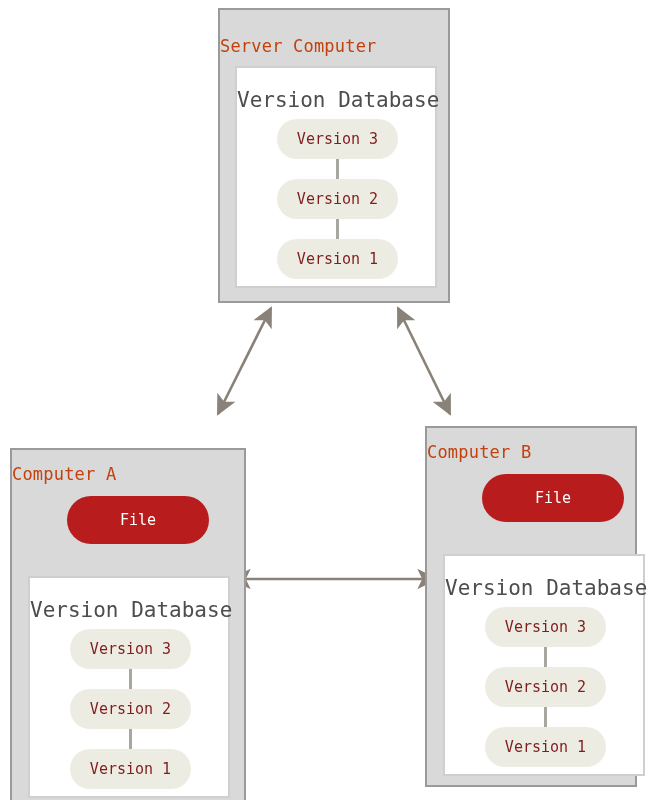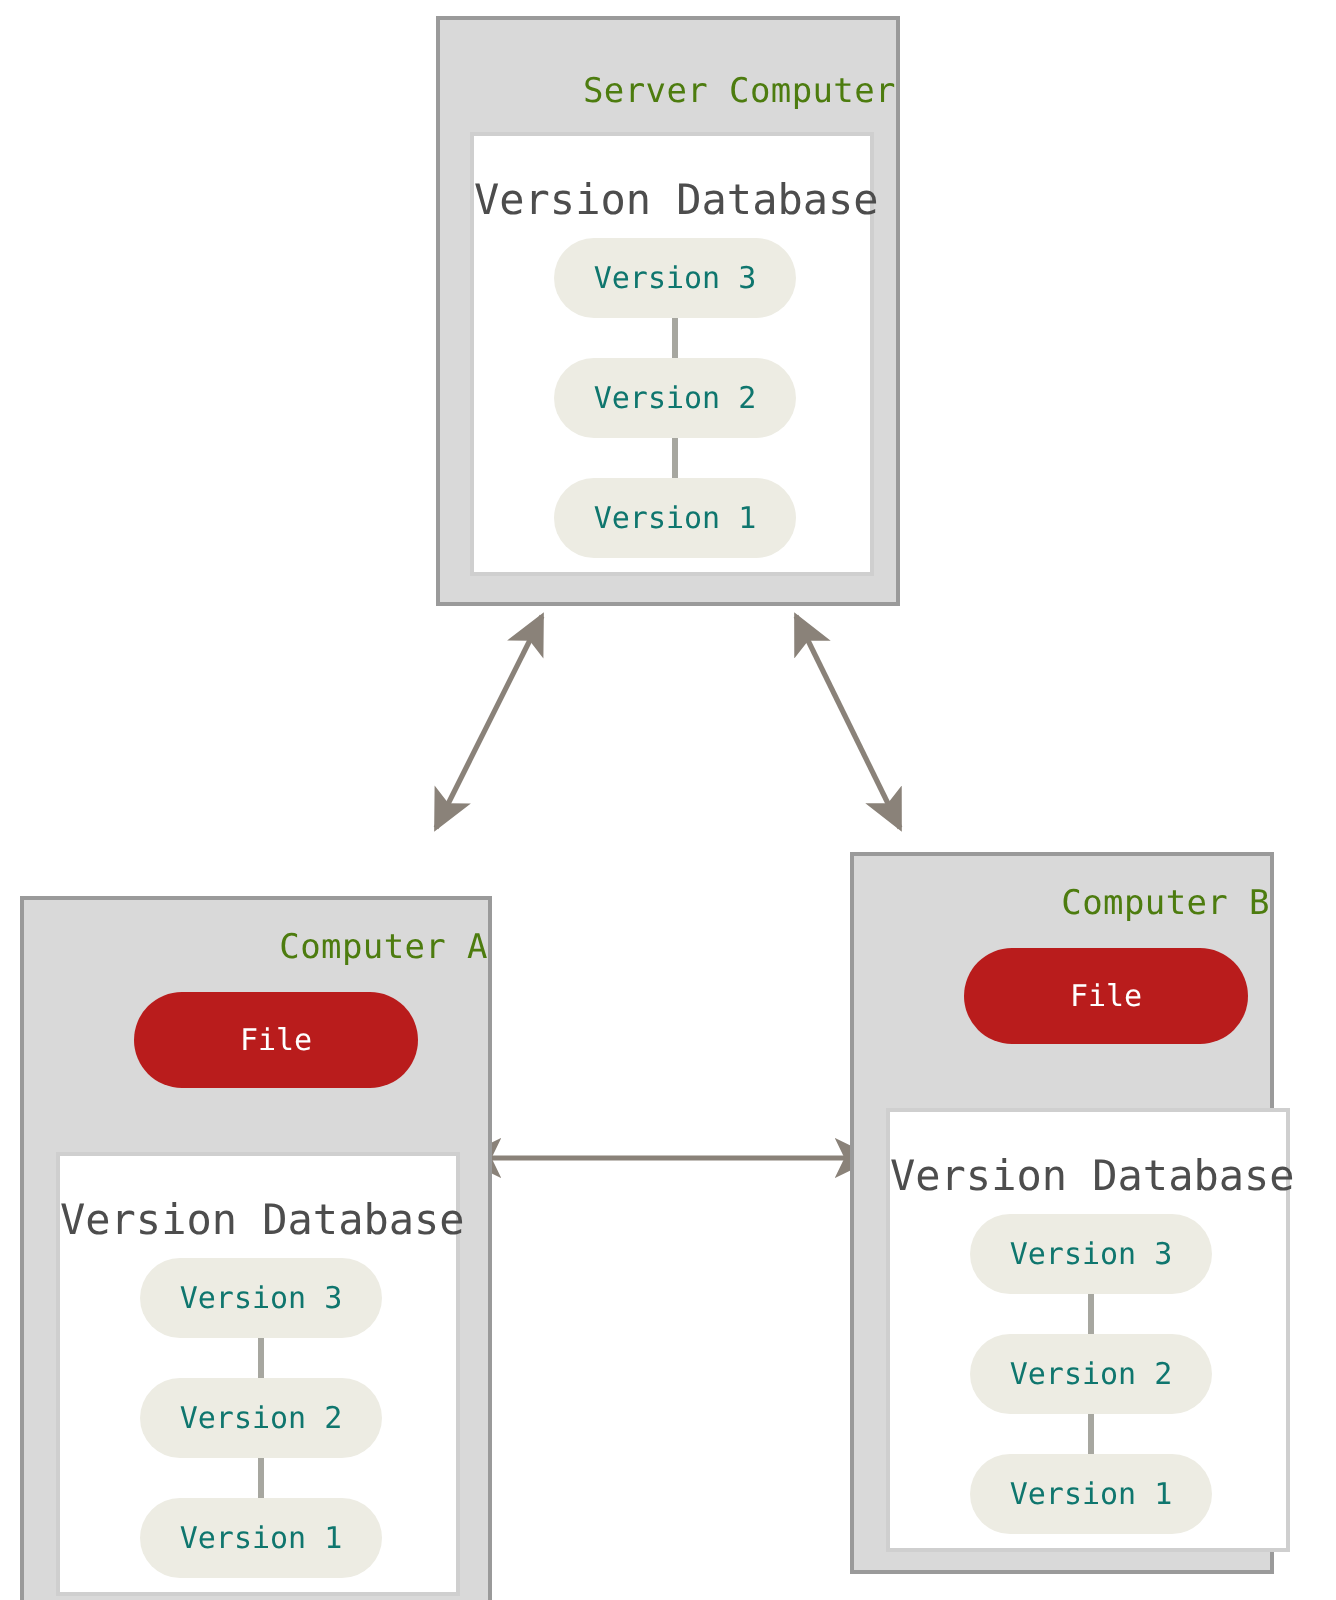--- a/index.html
+++ b/index.html
@@ -26,22 +26,22 @@
   .machine {
     position: absolute;
     background: #d9d9d9;
     border: 2px solid #9a9a9a;
     box-sizing: border-box;
   }
   .machine-title {
     position: absolute;
     left: 0;
     width: 100%;
-    text-align: right;
-    color: #4d7c0f;
+    text-align: left;
+    color: #c2410c;
     font-size: 17px;
     letter-spacing: 0.2px;
     white-space: nowrap;
   }
 
   
   .dbbox {
     position: absolute;
     background: #ffffff;
     border: 2px solid #cfcfcf;
@@ -58,21 +58,21 @@
   }
 
   
   .pill {
     position: absolute;
     background: #edece3;
     border-radius: 22px;
     display: flex;
     align-items: center;
     justify-content: center;
-    color: #0f766e;
+    color: #7f1d1d;
     font-size: 15px;
     box-sizing: border-box;
     white-space: nowrap;
   }
   .pill-file {
     background: #b91c1c;
     color: #ffffff;
     border-radius: 24px;
   }
 

